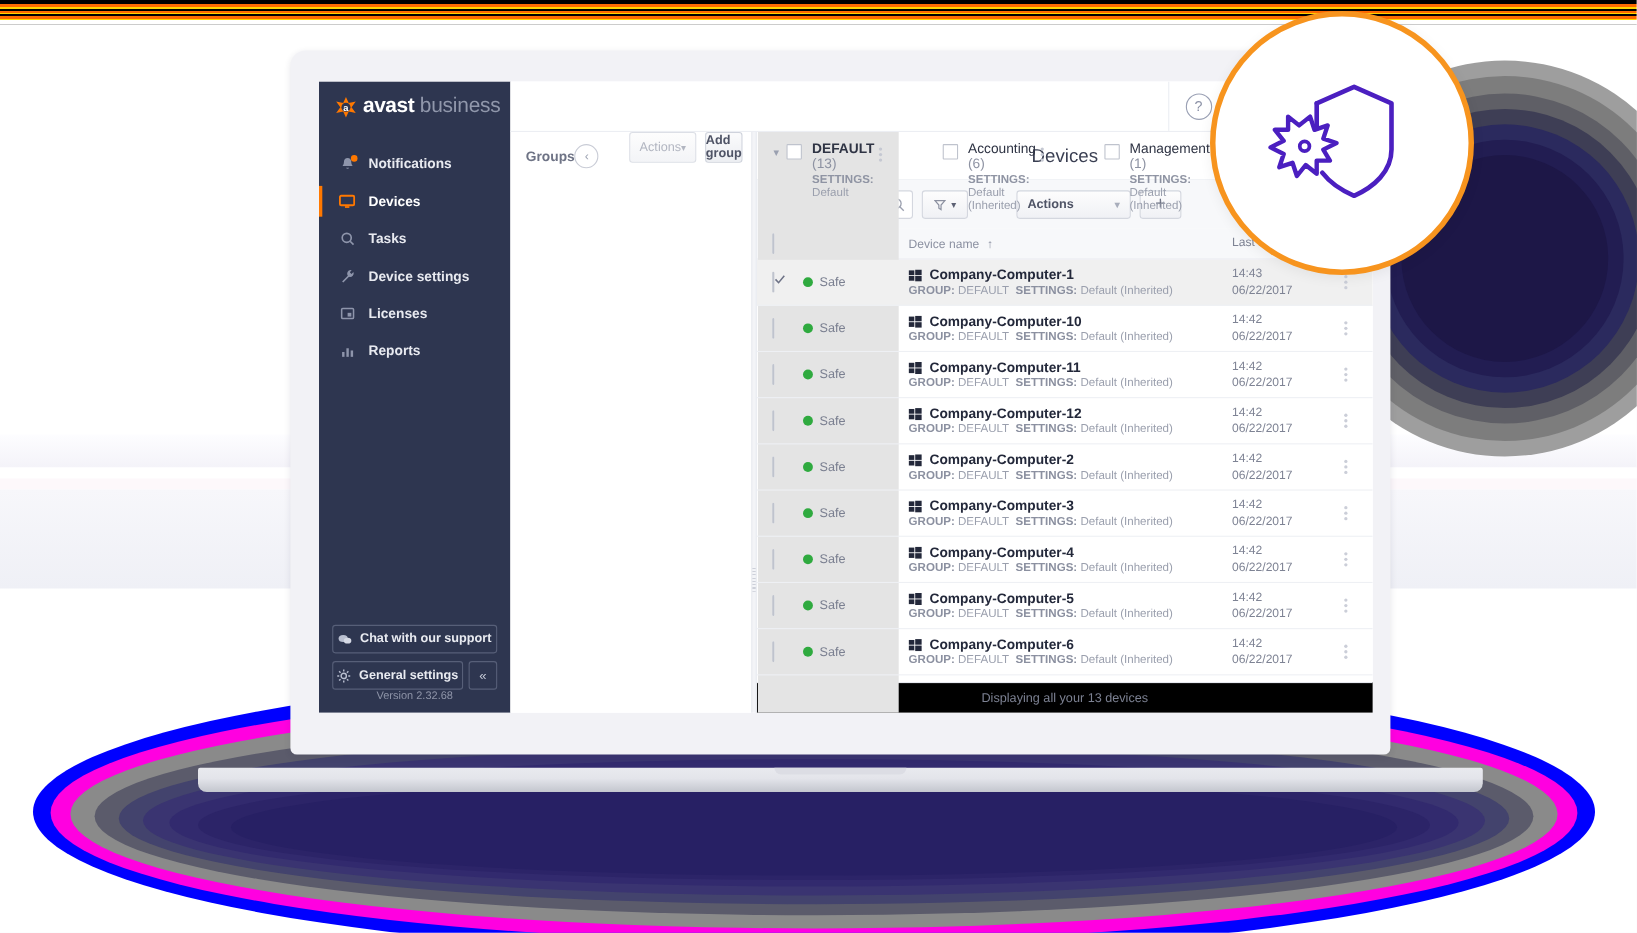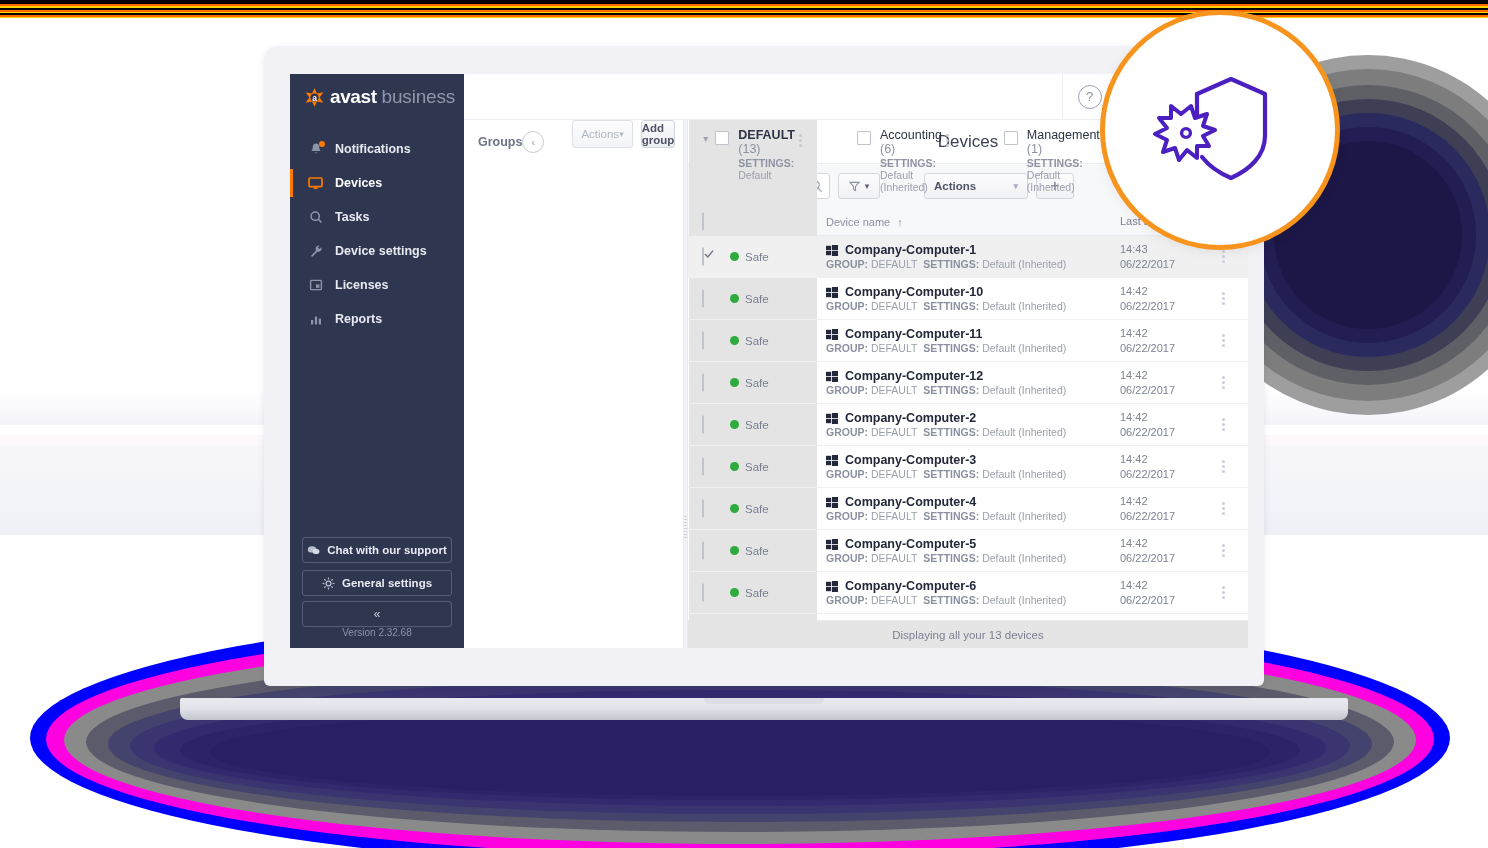--- a/index.html
+++ b/index.html
@@ -120,21 +120,21 @@
     background: #ff7800; right: -2px; top: -1px;
   }
 
   #sidebar-bottom { margin-top: auto; padding: 0 12px 10px; }
   .side-btn {
     width: 100%; height: 26px; border: 1px solid #575f78; border-radius: 3px;
     background: transparent; color: #e9ebf1; font-size: 11.5px; font-weight: 700;
     display: flex; align-items: center; justify-content: center; gap: 7px;
     cursor: pointer; font-family: "Liberation Sans", sans-serif;
   }
-  #settings-row { display: flex; gap: 5px; margin-top: 7px; flex-direction: column; }
+  #settings-row { display: flex; gap: 5px; margin-top: 7px; }
   #collapse-btn {
     flex: 0 0 26px; height: 26px; border: 1px solid #575f78; border-radius: 3px;
     background: transparent; color: #c7cbd8; font-size: 12px;
     display: flex; align-items: center; justify-content: center; cursor: pointer;
   }
   #version { text-align: center; font-size: 10px; color: #8d93a7; }
 
   
   #content { flex: 1; display: flex; flex-direction: column; min-width: 0; }
   #topbar {
@@ -243,21 +243,21 @@
   .status-dot { width: 9px; height: 9px; border-radius: 50%; background: #2faa3f; display: block; }
   .status-txt { font-size: 11.5px; color: #7a7f90; }
   .col-name { flex: 1; min-width: 0; }
   .dev-name { font-size: 12.5px; font-weight: 700; color: #23283a; display: flex; align-items: center; gap: 7px; }
   .dev-meta { font-size: 10.5px; color: #9a9fad; margin-top: 1px; }
   .dev-meta b { font-weight: 700; color: #8b90a0; }
   .col-seen { width: 92px; flex: 0 0 92px; font-size: 11px; color: #7e8394; line-height: 1.3; }
   .col-kebab { width: 22px; flex: 0 0 22px; display: flex; flex-direction: column; gap: 2px; align-items: center; }
   .col-kebab i { width: 3px; height: 3px; background: #cbced8; border-radius: 50%; display: block; }
   .winlogo { width: 12px; height: 11px; display: inline-block; position: relative; flex: 0 0 12px; }
-  #dev-footer { height: 28px; background: #e5e5e5; display: flex; align-items: center; justify-content: center;
+  #dev-footer { height: 28px; background: #000000; display: flex; align-items: center; justify-content: center;
     font-size: 11.5px; color: #7c8192; border-top: 1px solid #e7e9ef; }
 
   
   #badge {
     position: absolute; left: 1100px; top: 10px; width: 240px; height: 240px;
     border-radius: 50%; background: #ffffff; border: 5px solid #f7941e;
     z-index: 9; display: flex; align-items: center; justify-content: center;
     box-shadow: 0 3px 12px rgba(0,0,0,0.06);
   }
   #badge svg { display: block; }

